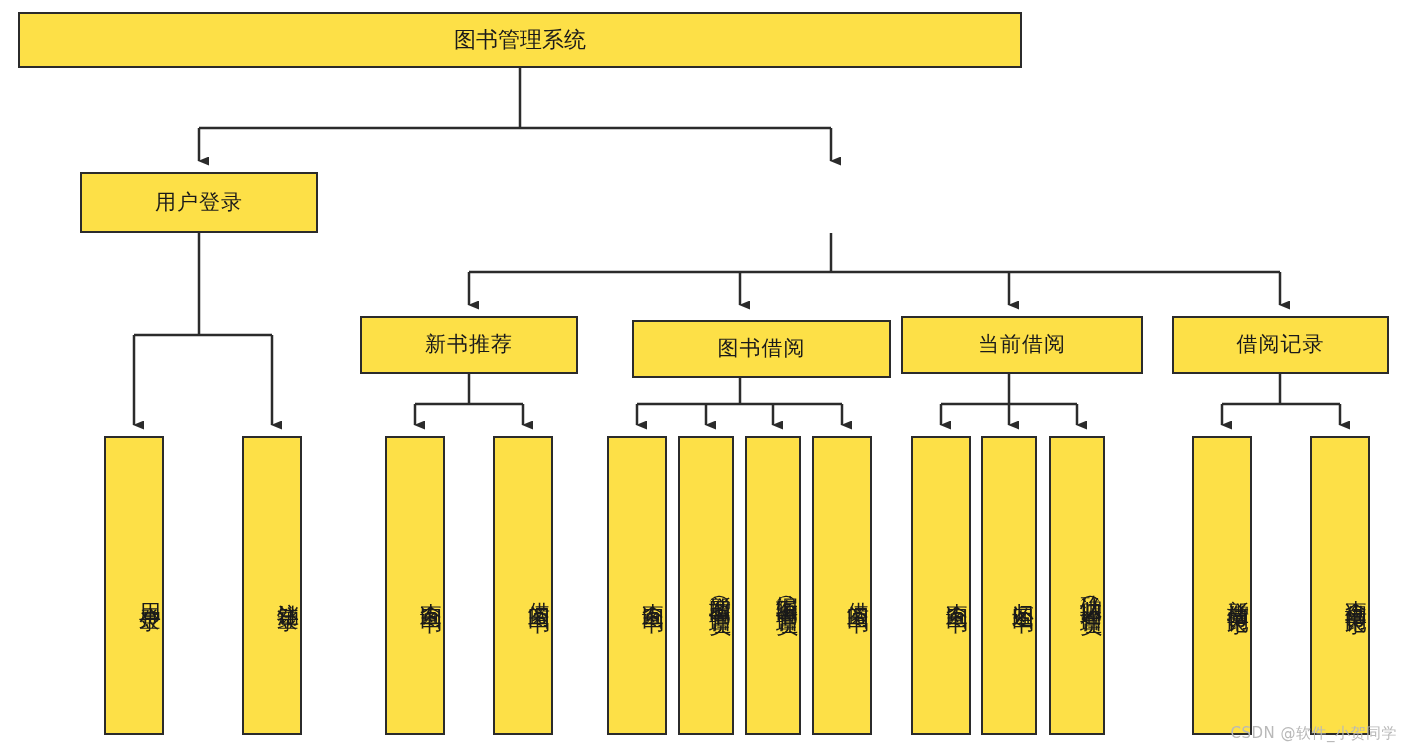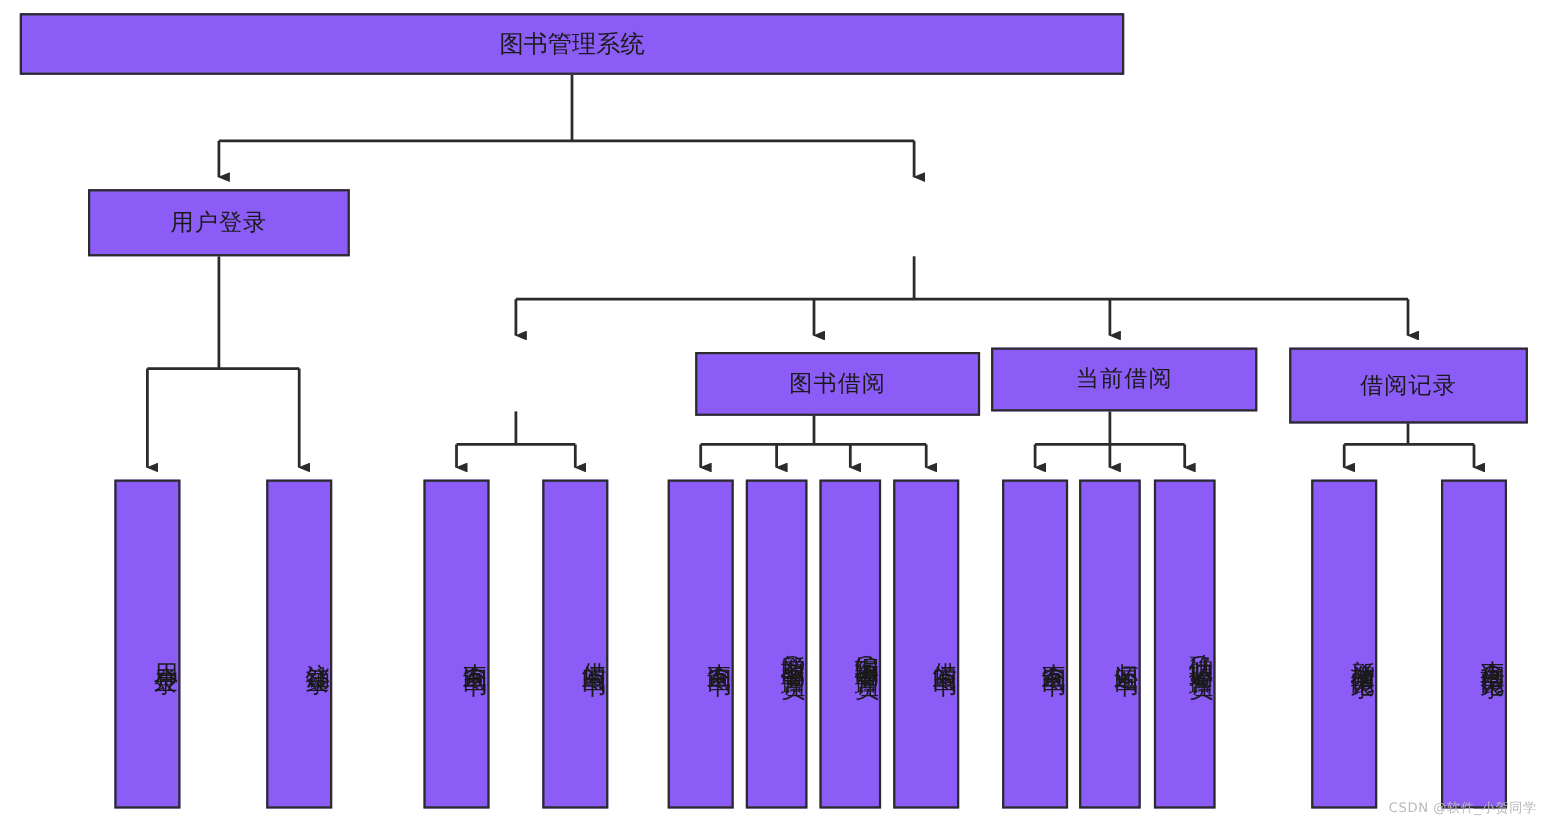--- a/index.html
+++ b/index.html
@@ -22,21 +22,21 @@
     position: absolute;
     left: 0;
     top: 0;
     width: 1405px;
     height: 747px;
   }
   .node-box {
     position: absolute;
     box-sizing: border-box;
     border: 2.5px solid #2b2b2b;
-    background: #8b5cf6;
+    background: #fde047;
     display: flex;
     align-items: center;
     justify-content: center;
     text-align: left;
     color: #1a1a1a;
     z-index: 3;
   }
   .node-box.horizontal {
     font-size: 21px;
     letter-spacing: 1px;
@@ -59,21 +59,21 @@
     display: block;
     white-space: pre-line;
   }
   .node-box.vertical .node-label {
     white-space: normal;
   }
   #watermark {
     position: absolute;
     right: 8px;
     bottom: 4px;
-    font-size: 12px;
+    font-size: 15px;
     color: #b9b9b9;
     letter-spacing: 0.5px;
     z-index: 9;
     white-space: nowrap;
     font-family: "DejaVu Sans", "Liberation Sans", sans-serif;
   }
 </style>
 </head>
 <body>
 
@@ -134,30 +134,33 @@
 
   <div class="node-box root" style="left:18px; top:12px; width:1004px; height:56px;">
     <span class="node-label">图书管理系统</span>
   </div>
 
   <div class="node-box horizontal" style="left:80px; top:172px; width:238px; height:61px;">
     <span class="node-label">用户登录</span>
   </div>
 
 
+  <div class="node-box horizontal" style="left:360px; top:316px; width:218px; height:58px;">
+    <span class="node-label">新书推荐</span>
+  </div>
 
   <div class="node-box horizontal" style="left:632px; top:320px; width:259px; height:58px;">
     <span class="node-label">图书借阅</span>
   </div>
 
   <div class="node-box horizontal" style="left:901px; top:316px; width:242px; height:58px;">
     <span class="node-label">当前借阅</span>
   </div>
 
-  <div class="node-box horizontal" style="left:1172px; top:316px; width:217px; height:69px;">
+  <div class="node-box horizontal" style="left:1172px; top:316px; width:217px; height:58px;">
     <span class="node-label">借阅记录</span>
   </div>
 
   <div class="node-box vertical" style="left:104px; top:436px; width:60px; height:299px;">
     <span class="node-label">用户登录</span>
   </div>
 
   <div class="node-box vertical" style="left:242px; top:436px; width:60px; height:299px;">
     <span class="node-label">注销登录</span>
   </div>

